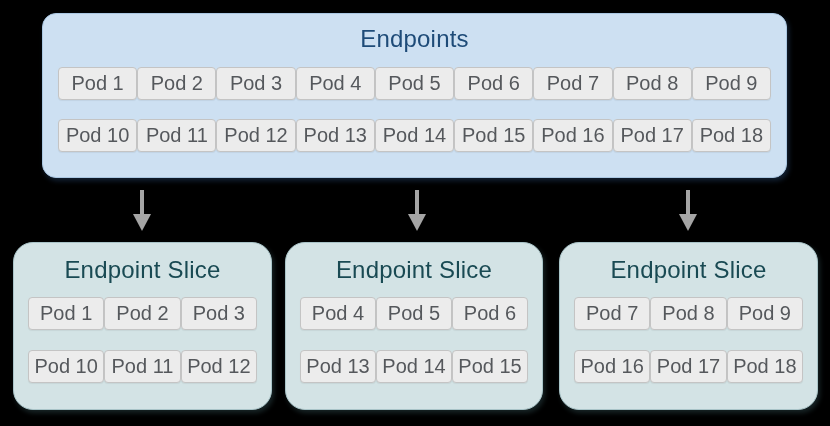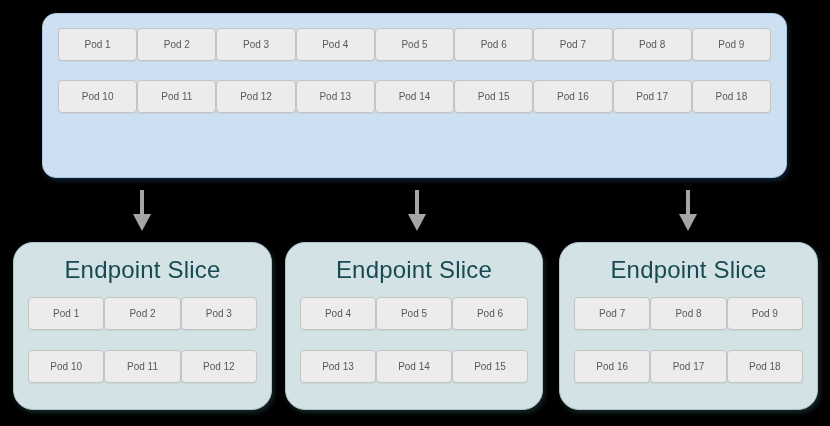--- a/index.html
+++ b/index.html
@@ -52,21 +52,21 @@
 
   
   .pod {
     width: 89px; height: 33px;
     background: var(--pod-bg);
     border: 1px solid var(--pod-border);
     border-radius: 4px;
     display: flex;
     align-items: center;
     justify-content: center;
-    font-size: 10px;
+    font-size: 20px;
     color: var(--pod-text);
     box-shadow: 0 1px 1px rgba(0,0,0,0.06);
     white-space: nowrap;
   }
 
   
   .arrow {
     position: absolute;
     top: 190px;
     width: 18px; height: 42px;
@@ -107,20 +107,21 @@
     margin-top: 13px;
   }
   .slice-box .pod-row + .pod-row { margin-top: 20px; }
 </style>
 </head>
 <body>
 
 <div class="canvas">
 
   <section class="endpoints-box">
+    <h2 class="box-title">Endpoints</h2>
     <div class="pod-row">
       <div class="pod">Pod 1</div>
       <div class="pod">Pod 2</div>
       <div class="pod">Pod 3</div>
       <div class="pod">Pod 4</div>
       <div class="pod">Pod 5</div>
       <div class="pod">Pod 6</div>
       <div class="pod">Pod 7</div>
       <div class="pod">Pod 8</div>
       <div class="pod">Pod 9</div>

